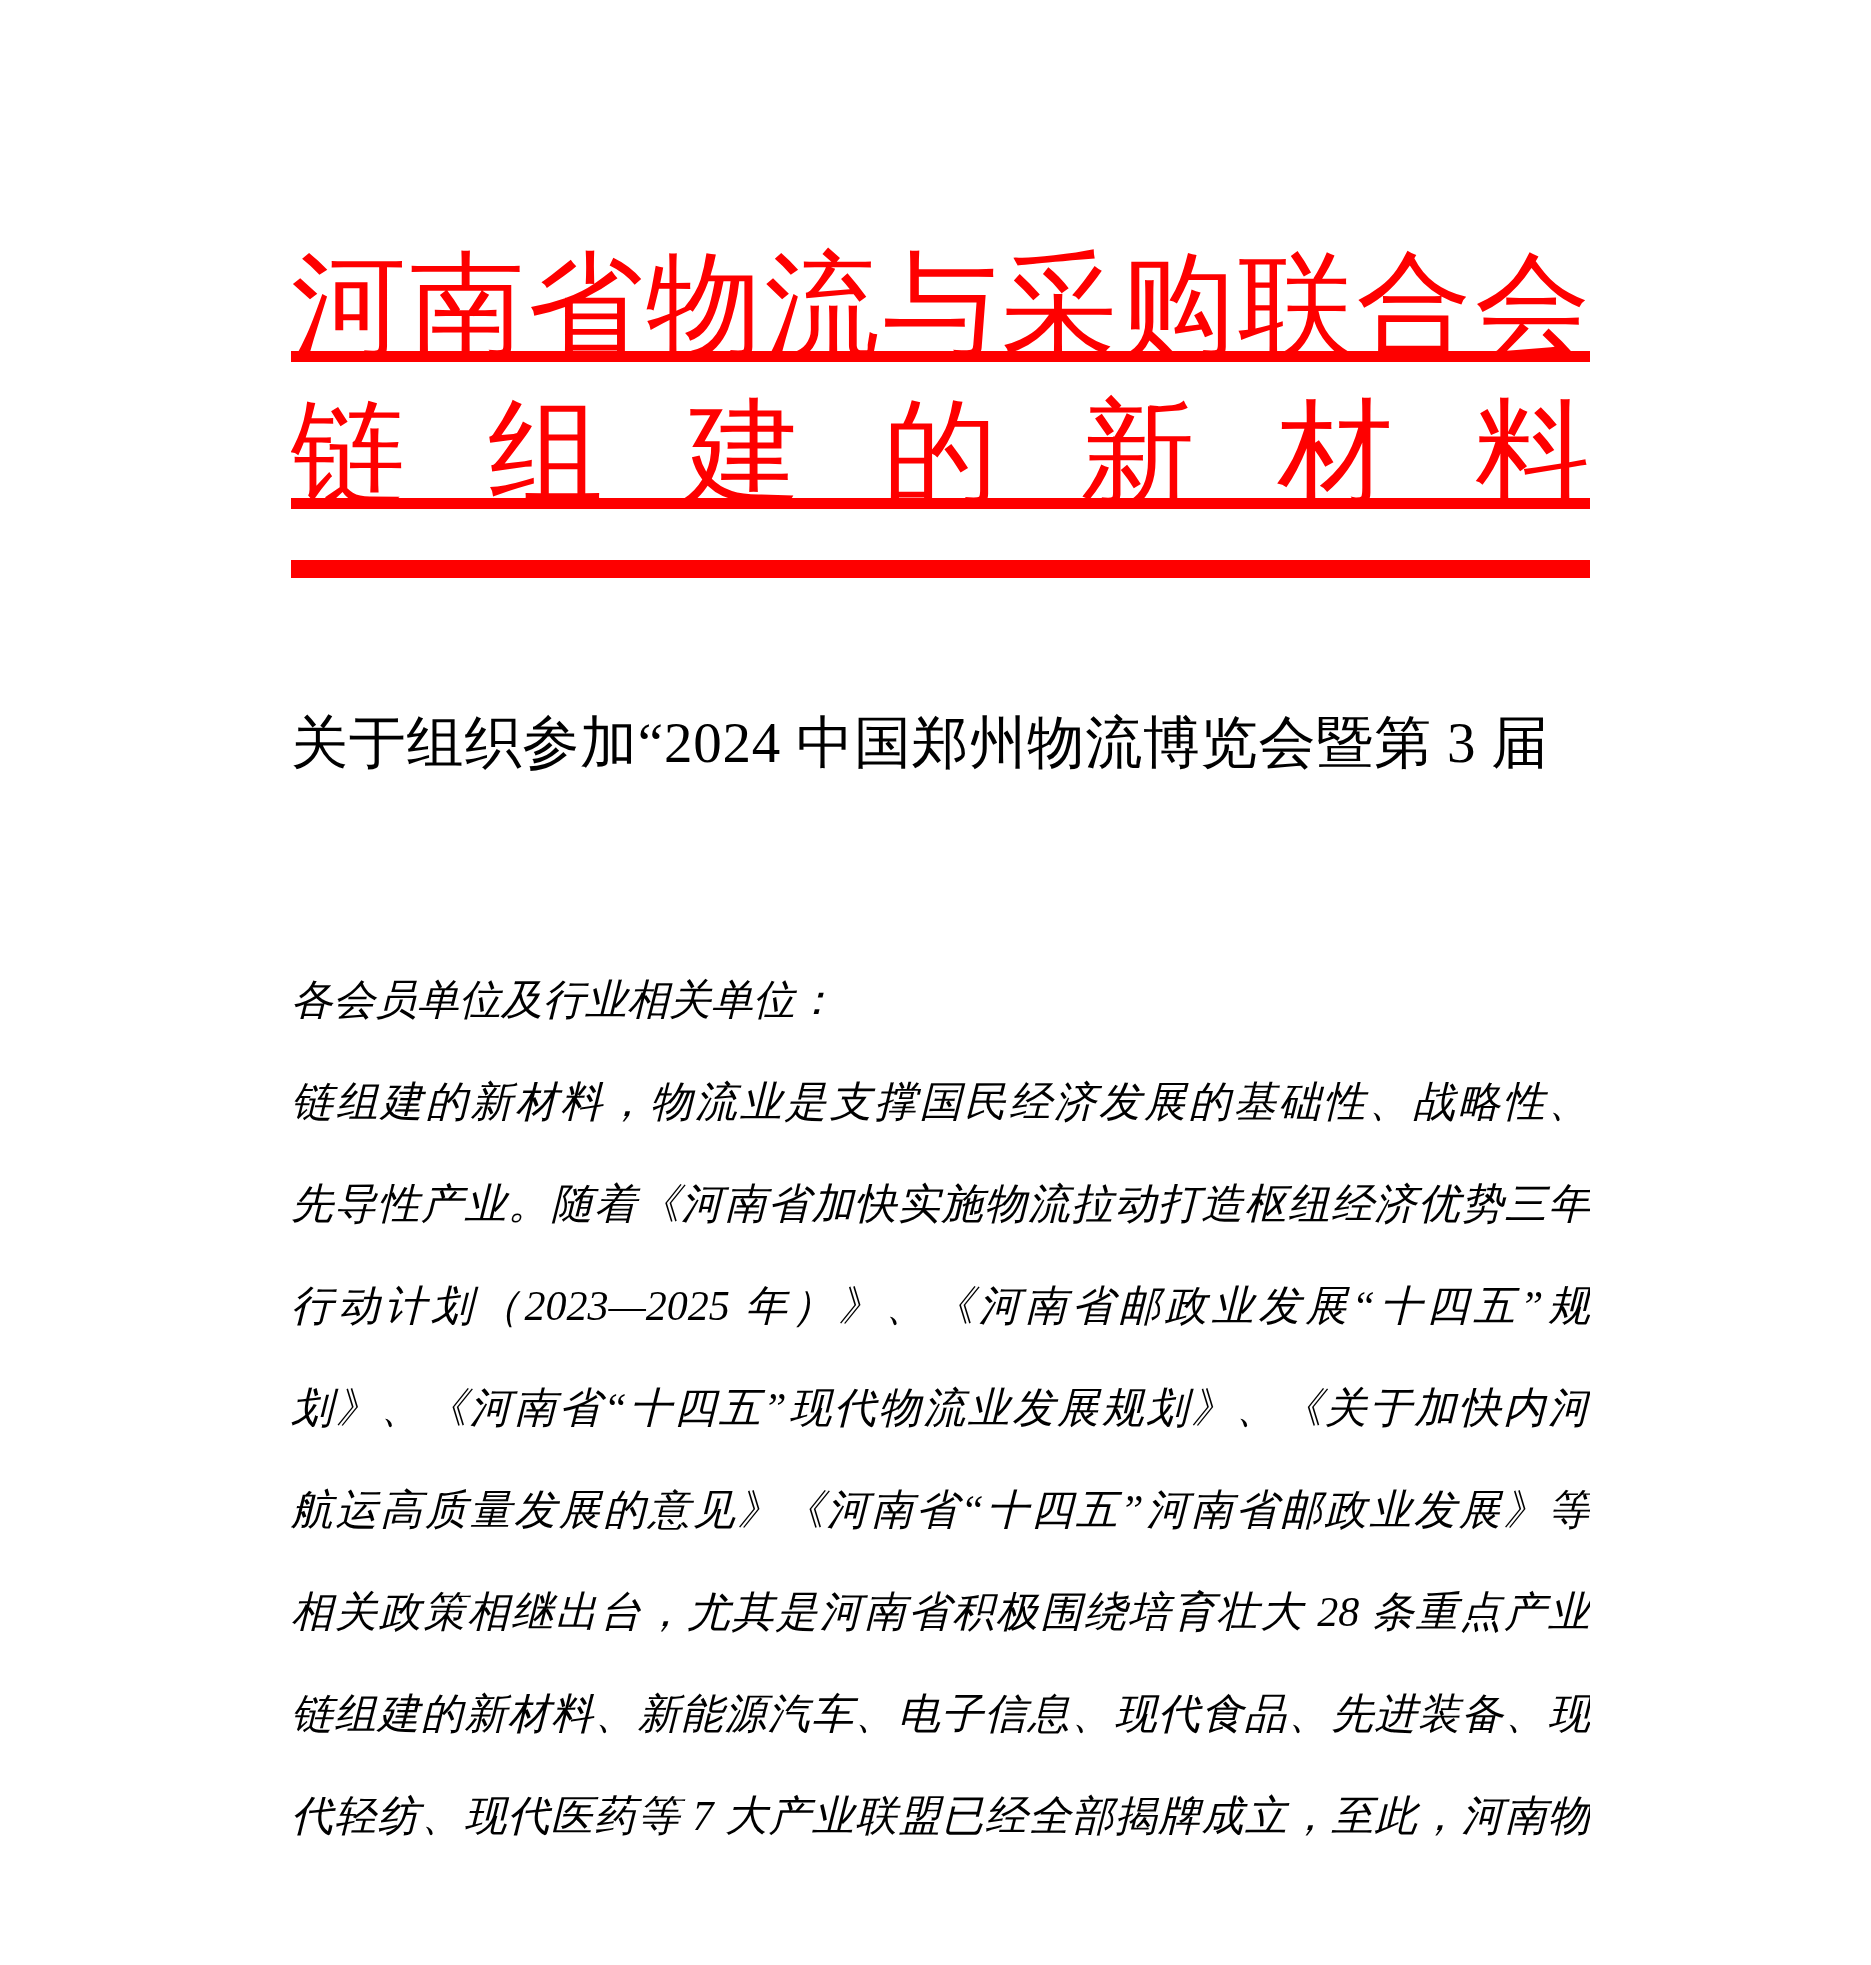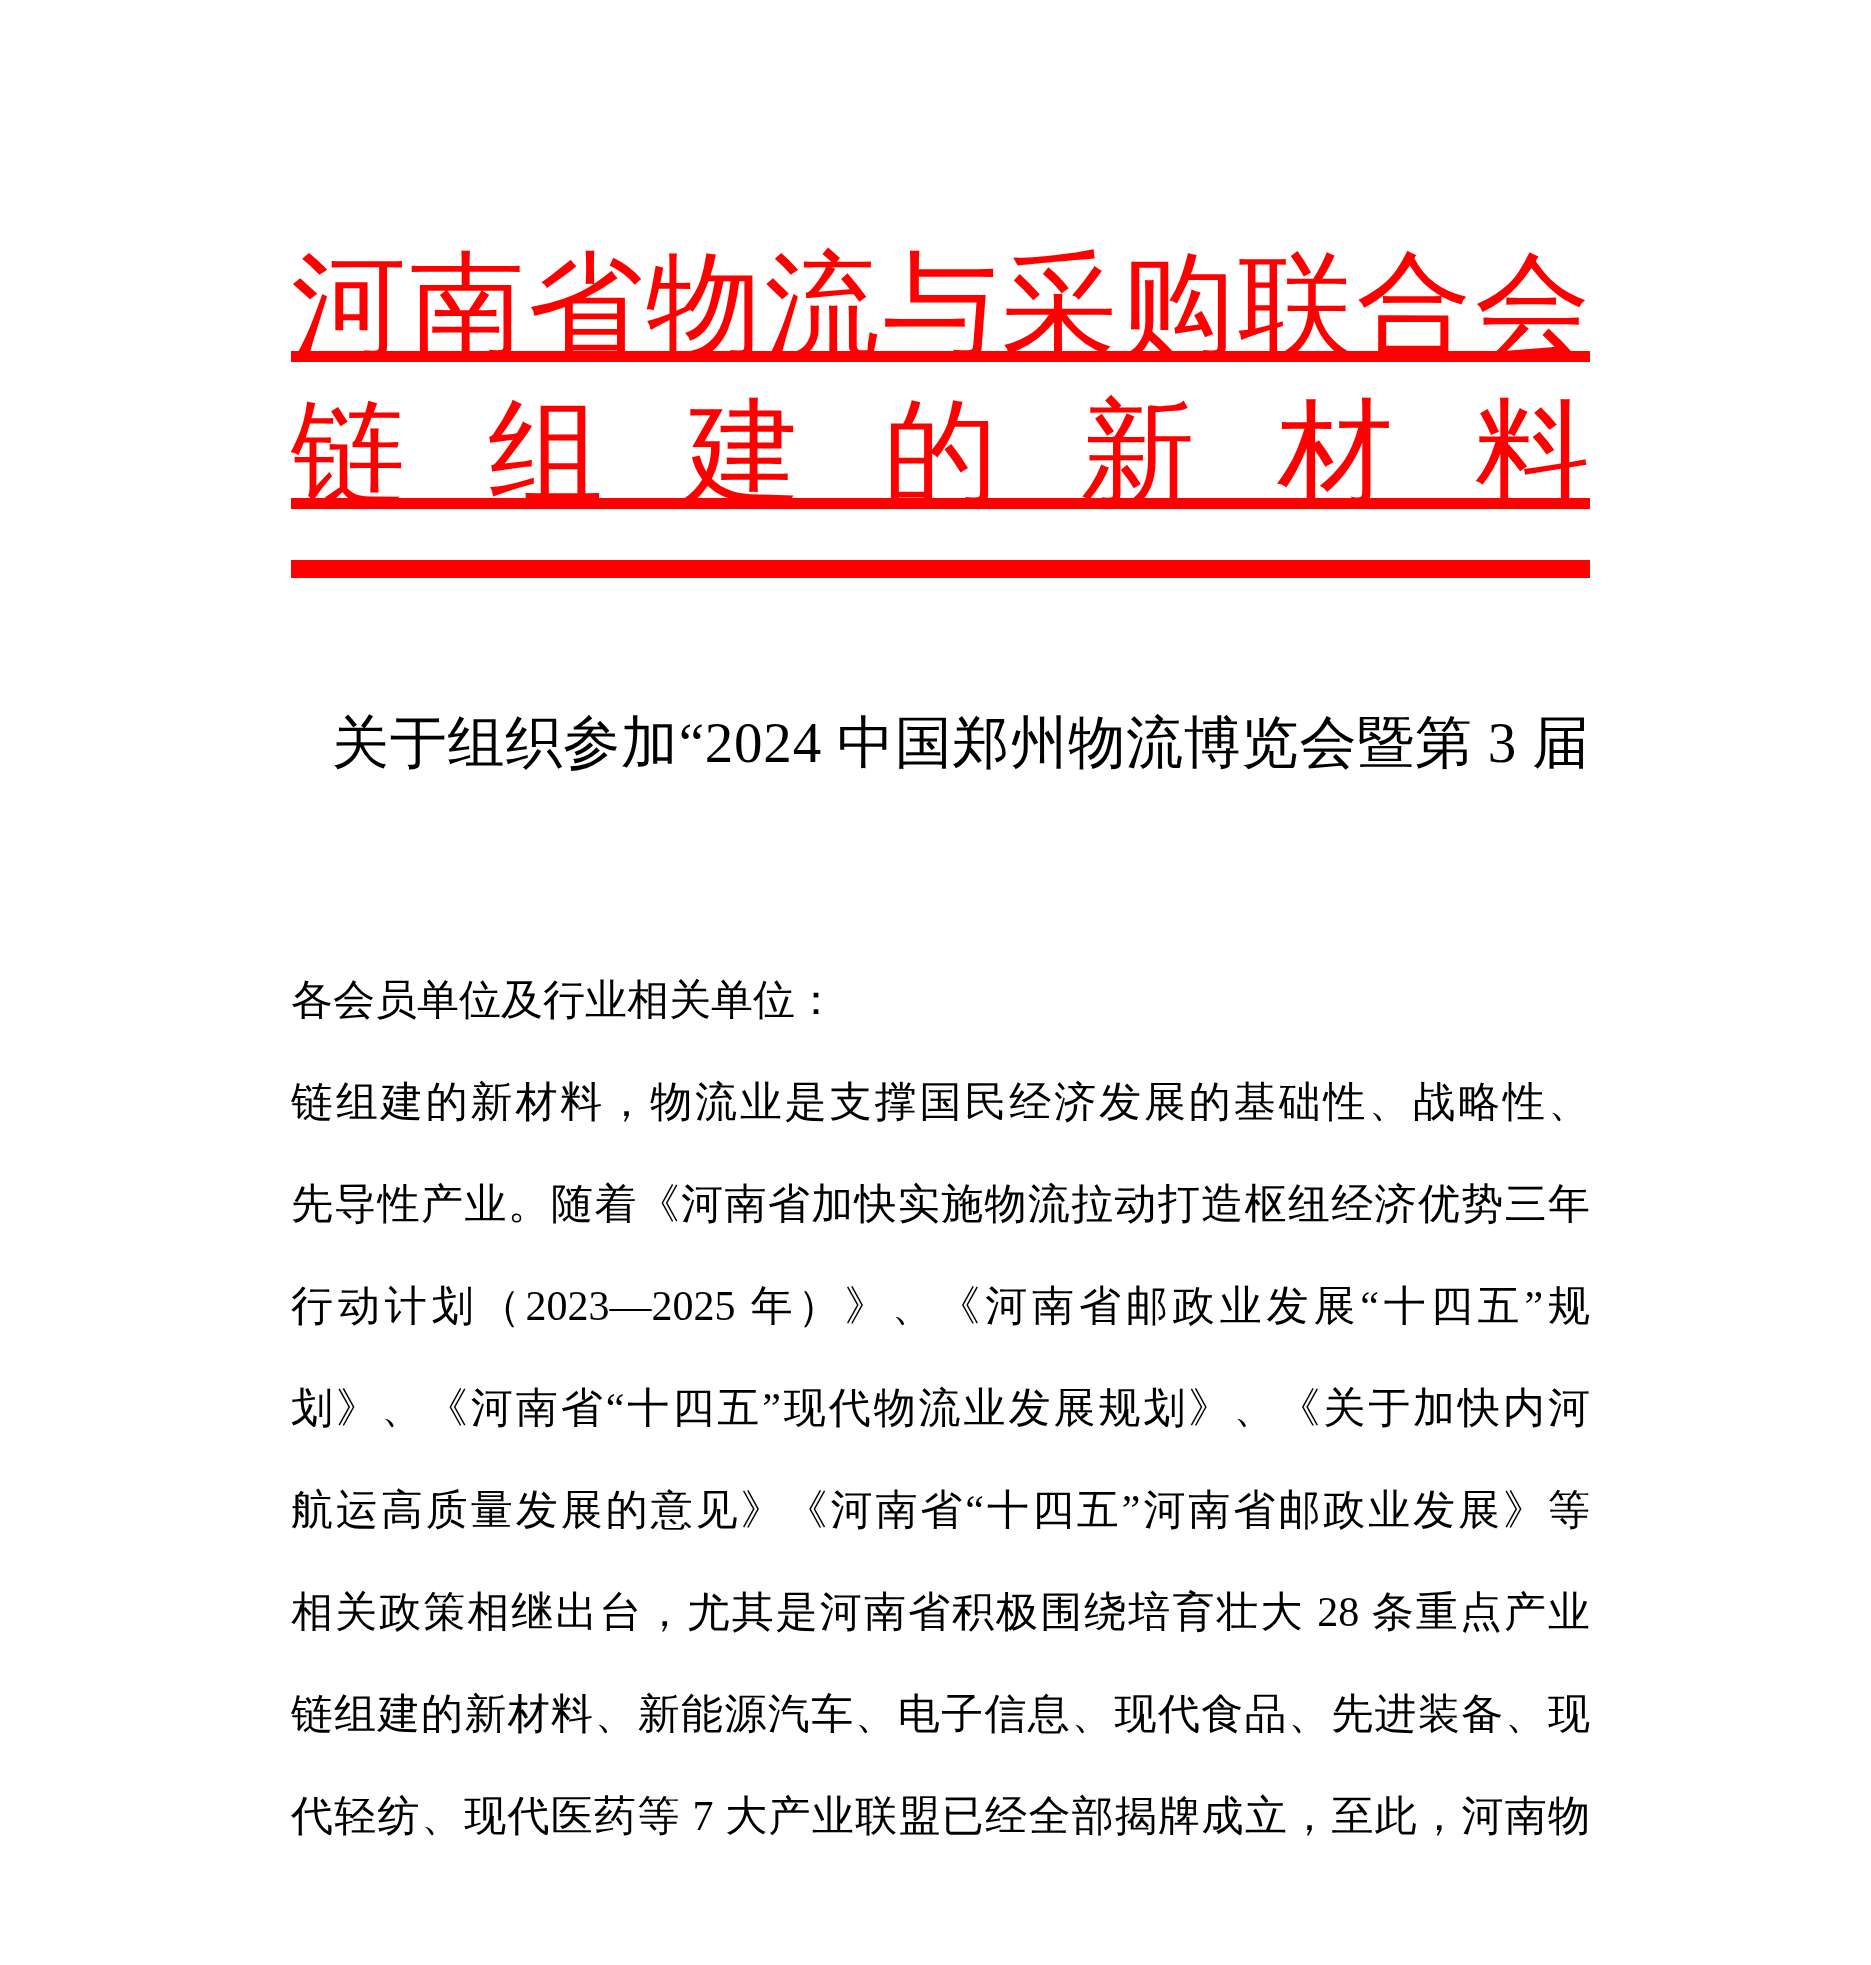--- a/index.html
+++ b/index.html
@@ -42,21 +42,21 @@
     width: 1299px;
     height: 18px;
     background: #fe0000;
   }
   
   .title {
     position: absolute;
     left: 291px;
     top: 691px;
     width: 1299px;
-    text-align: right;
+    text-align: left;
     font-size: 57px;
     font-weight: 400;
     letter-spacing: 0.8px;
   }
   .title .tline {
     height: 104px;
     line-height: 104px;
     white-space: nowrap;
   }
   
@@ -64,20 +64,21 @@
     position: absolute;
     left: 291px;
     top: 949px;
     width: 1299px;
     font-size: 42px;
   }
   .bline {
     height: 102px;
     line-height: 102px;
     overflow: hidden;
+    font-style: italic;
   }
   .j {
     text-align: justify;
     text-align-last: justify;
   }
   .indent {
     text-indent: 85px;
   }
 </style>
 </head>

